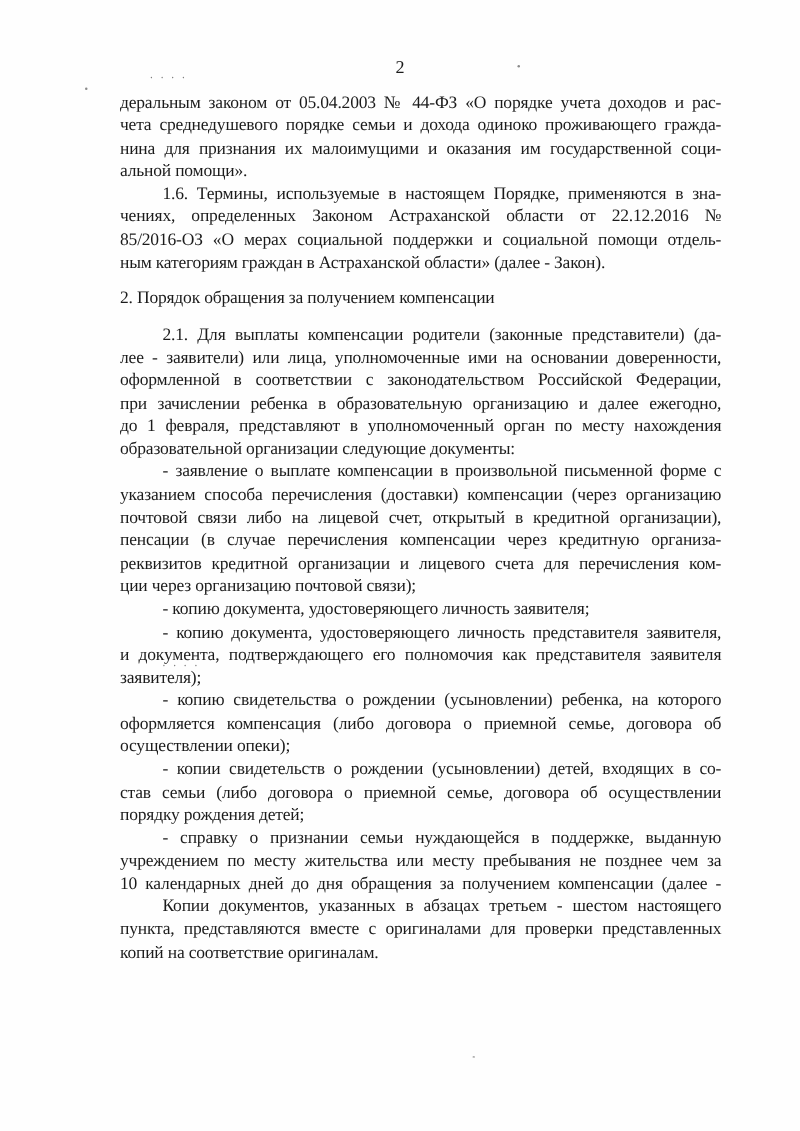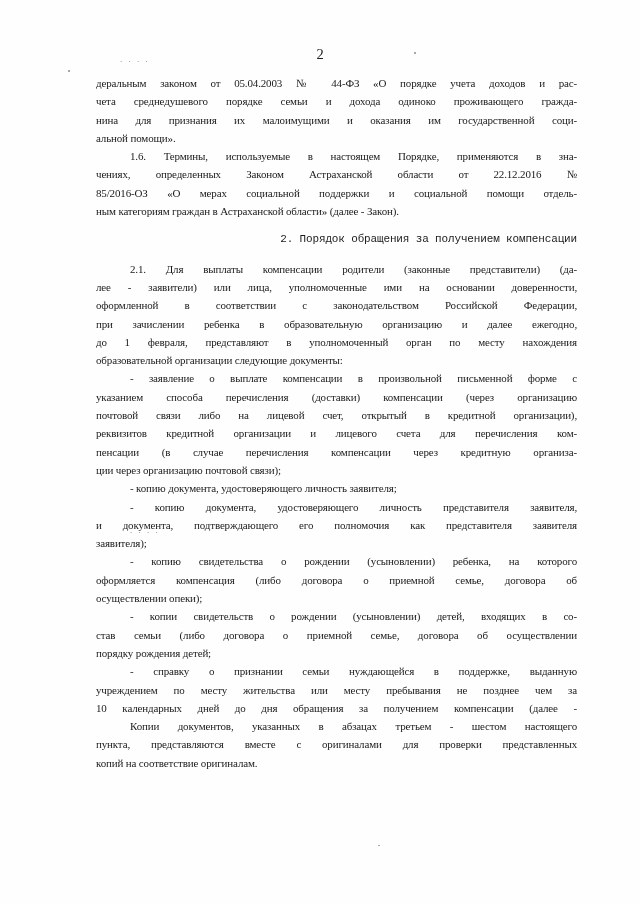--- a/index.html
+++ b/index.html
@@ -23,36 +23,35 @@
     right: 0;
     text-align: center;
     font-size: 14.5px;
     line-height: 15px;
   }
   .text-block {
     position: absolute;
     left: 96px;
     top: 74px;
     width: 481px;
-    font-size: 11px;
+    font-size: 14px;
     line-height: 18.3px;
     letter-spacing: -0.15px;
   }
   .paragraph { margin: 0; }
   .line {
     text-align: justify;
     text-align-last: justify;
     white-space: normal;
   }
   .line.last { text-align-last: left; }
   .line.indent { text-indent: 34px; }
   .heading {
-    text-align: right;
+    text-align: left;
     margin: 10px 0 11px 0;
-    font-family: Liberation Mono, monospace;
   }
   .artifact {
     position: absolute;
     background: #8a8a8a;
     border-radius: 50%;
   }
   .artifact.dotrow {
     border-radius: 0;
     background: none;
     color: #7d7d7d;
@@ -92,22 +91,22 @@
         <div class="line">лее - заявители) или лица, уполномоченные ими на основании доверенности,</div>
         <div class="line">оформленной в соответствии с законодательством Российской Федерации,</div>
         <div class="line">при зачислении ребенка в образовательную организацию и далее ежегодно,</div>
         <div class="line">до 1 февраля, представляют в уполномоченный орган по месту нахождения</div>
         <div class="line last">образовательной организации следующие документы:</div>
       </div>
       <div class="paragraph">
         <div class="line indent">- заявление о выплате компенсации в произвольной письменной форме с</div>
         <div class="line">указанием способа перечисления (доставки) компенсации (через организацию</div>
         <div class="line">почтовой связи либо на лицевой счет, открытый в кредитной организации),</div>
+        <div class="line">пенсации (в случае перечисления компенсации через кредитную организа-</div>
         <div class="line">реквизитов кредитной организации и лицевого счета для перечисления ком-</div>
-        <div class="line">пенсации (в случае перечисления компенсации через кредитную организа-</div>
         <div class="line last">ции через организацию почтовой связи);</div>
       </div>
       <div class="paragraph">
         <div class="line indent last">- копию документа, удостоверяющего личность заявителя;</div>
       </div>
       <div class="paragraph">
         <div class="line indent">- копию документа, удостоверяющего личность представителя заявителя,</div>
         <div class="line">и документа, подтверждающего его полномочия как представителя заявителя</div>
         <div class="line last">заявителя);</div>
       </div>

